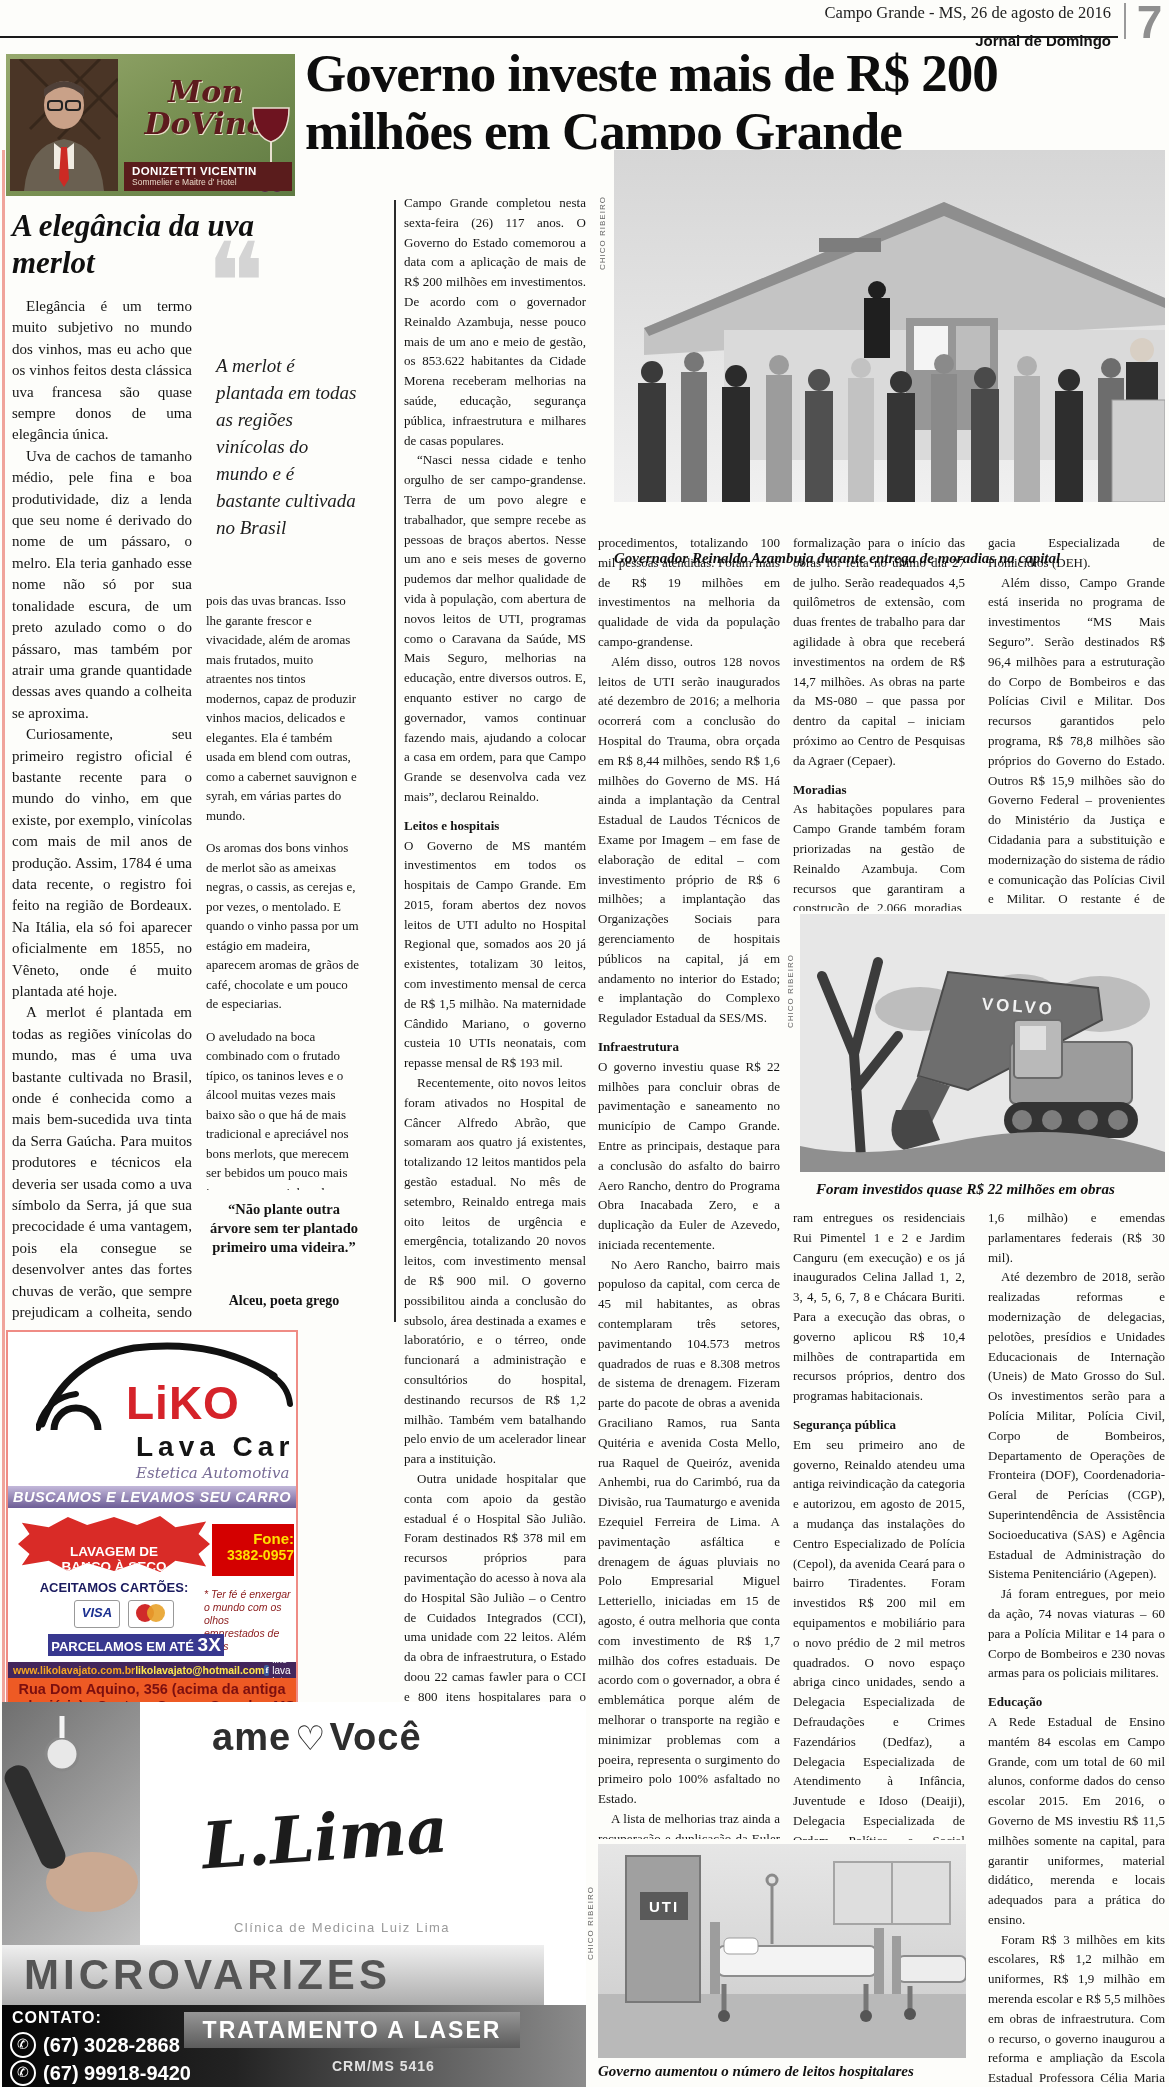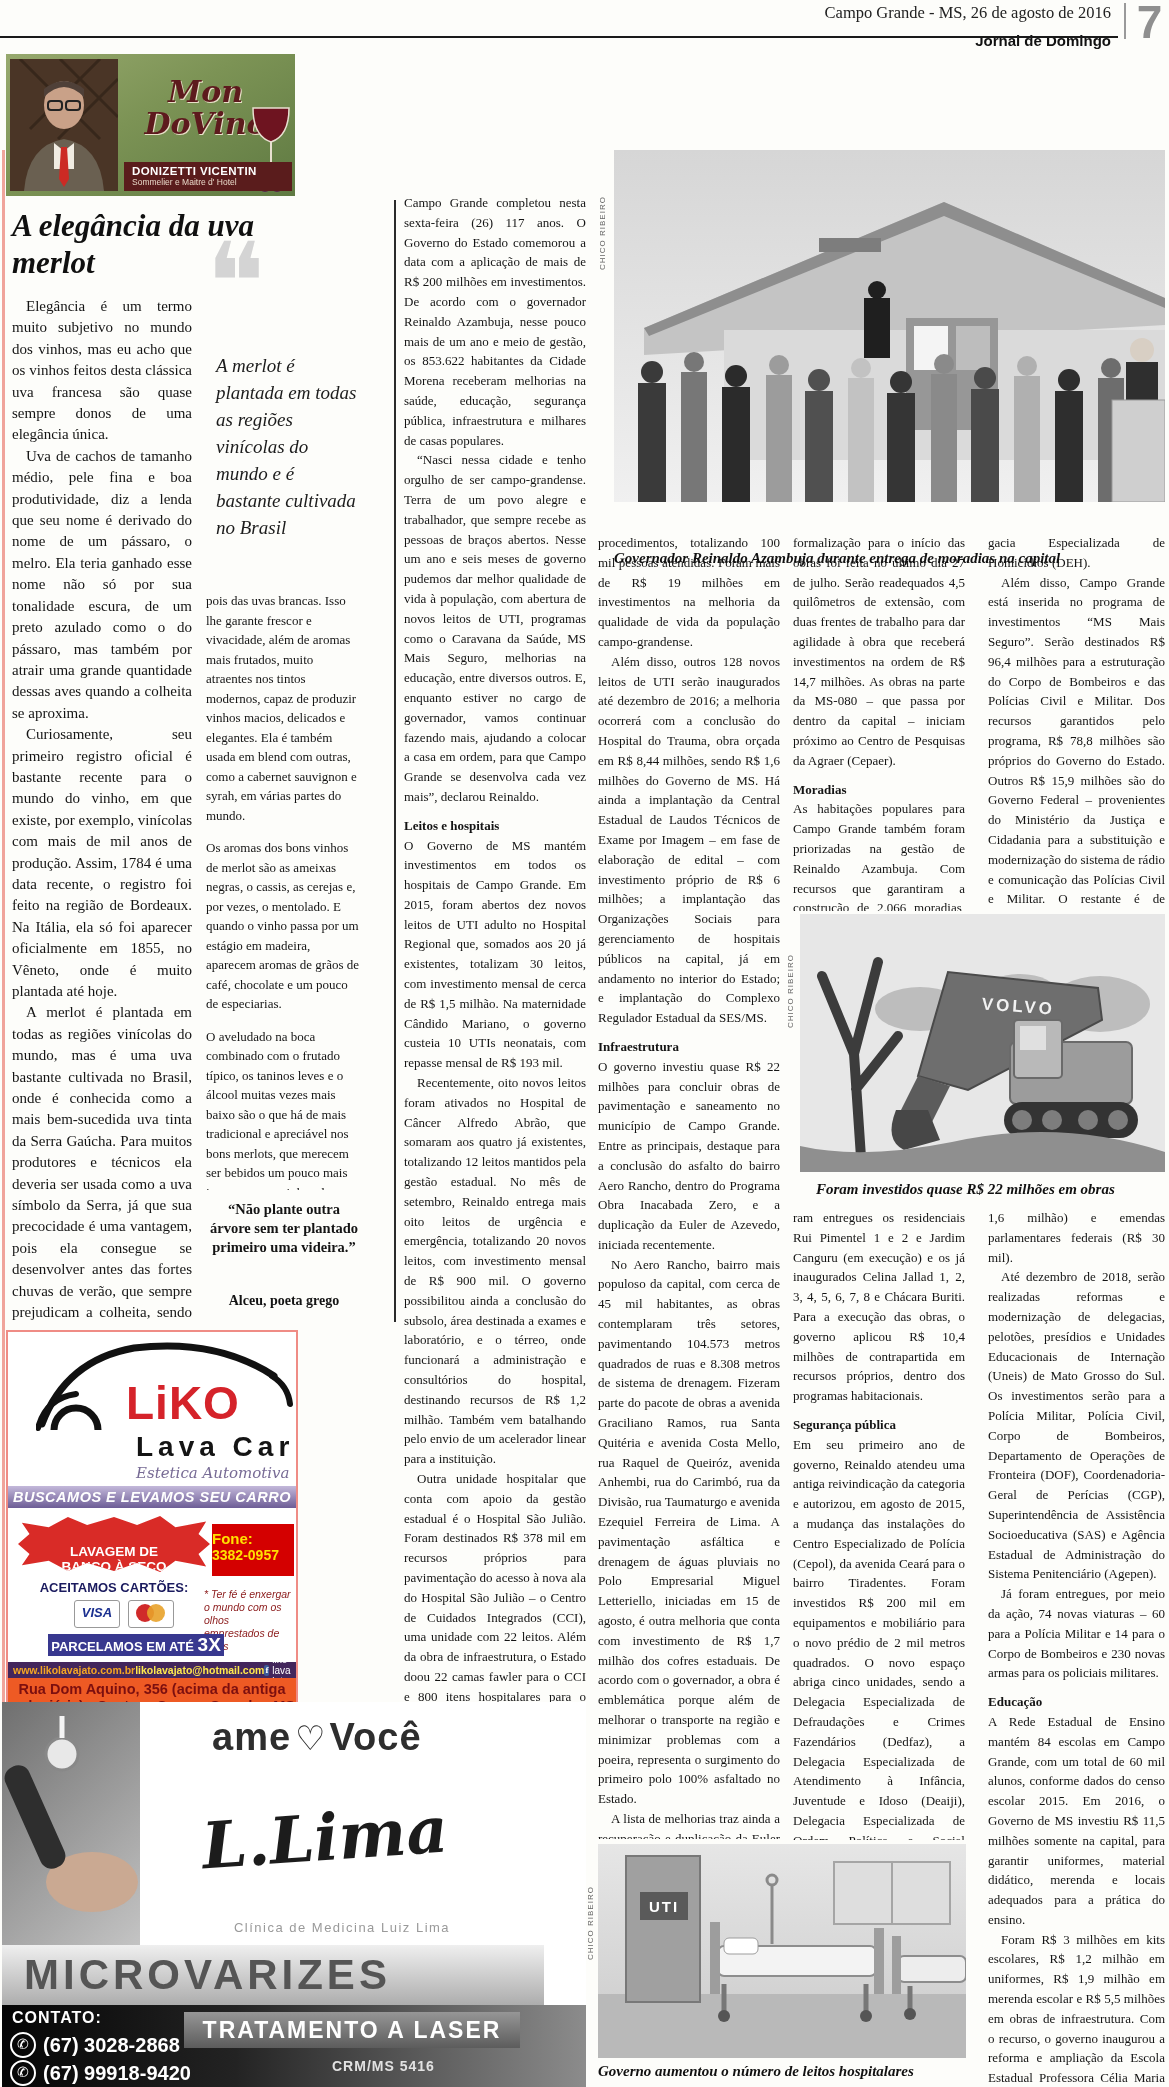--- a/index.html
+++ b/index.html
@@ -44,21 +44,21 @@
   
   .liko{background:#fff;border:2px solid #ef8c85;overflow:hidden;}
   .liko-brand{font:bold 46px/46px "Liberation Sans",sans-serif;color:#d5232a;letter-spacing:1px;}
   .liko-brand2{font:bold 28px/30px "Liberation Sans",sans-serif;color:#141414;letter-spacing:5px;}
   .liko-script{font:italic 15px "DejaVu Serif",serif;color:#776b95;}
   .liko-banner{background:linear-gradient(#c3b8da,#6d5d96);color:#fff;
                font:bold italic 14.5px/22px "Liberation Sans",sans-serif;text-align:center;letter-spacing:.5px;}
   .starburst{background:#d92b27;clip-path:polygon(0% 50%,6% 32%,2% 12%,16% 20%,26% 2%,36% 16%,50% 2%,62% 16%,74% 0%,82% 20%,98% 10%,94% 32%,100% 50%,94% 68%,98% 90%,82% 80%,74% 100%,62% 84%,50% 98%,36% 84%,26% 98%,16% 80%,2% 88%,6% 68%);
              display:flex;align-items:center;justify-content:center;}
   .starburst span{font:bold 13.5px/15px "Liberation Sans",sans-serif;color:#fff;text-align:center;width:70%;margin-top:29px;}
-  .fone-box{background:#d40000;color:#ffe000;text-align:left;font-family:"Liberation Sans",sans-serif;}
+  .fone-box{background:#d40000;color:#ffe000;text-align:right;font-family:"Liberation Sans",sans-serif;}
   .cards-label{font:bold 13px "Liberation Sans",sans-serif;color:#1a1a5e;text-align:center;}
   .card{background:#fff;border:1px solid #999;border-radius:3px;}
   .visa-txt{font:bold italic 13px/24px "Liberation Sans",sans-serif;color:#1a2f8f;text-align:center;}
   .parc-bar{background:#38388f;color:#fff;font:bold 13px/22px "Liberation Sans",sans-serif;text-align:center;}
   .faith{font:italic 10.5px/13px "Liberation Sans",sans-serif;color:#8b1a1a;}
   .liko-footer{background:#43265c;display:flex;align-items:center;justify-content:space-between;padding:0 5px;}
   .liko-web{font:bold 10.5px "Liberation Sans",sans-serif;color:#f5a623;}
   .liko-mail{font:bold 10.5px "Liberation Sans",sans-serif;color:#ffe94e;}
   .liko-fb{font:10px "Liberation Sans",sans-serif;color:#fff;display:flex;align-items:center;gap:3px;}
   .fb-ico{display:inline-block;width:11px;height:11px;background:#3b5998;color:#fff;
@@ -87,20 +87,21 @@
 <body>
 
 <div id="page">
 
   <div class="abs mast-date" style="right:58px;top:3px;">Campo Grande - MS, 26 de agosto de 2016</div>
   <div class="abs mast-paper" style="right:58px;top:32px;text-align:right;">Jornal de Domingo</div>
   <div class="abs mast-rule" style="left:0;top:36px;width:1118px;"></div>
   <div class="abs mast-div" style="left:1124px;top:3px;height:36px;"></div>
   <div class="abs mast-num" style="left:1130px;top:0;width:39px;text-align:center;">7</div>
 
+  <h1 class="abs headline" style="left:305px;top:44px;width:862px;margin:0;">Governo investe mais de R$ 200 milhões em Campo Grande</h1>
 
   <div class="abs mondo" style="left:6px;top:54px;width:289px;height:142px;">
     <svg class="abs" style="left:4px;top:5px;" width="108" height="132" viewBox="0 0 108 132">
       <rect width="108" height="132" fill="#4a3526"></rect>
       <g stroke="#2c1f15" stroke-width="3" opacity=".6">
         <line x1="10" y1="0" x2="90" y2="80"></line>
           <line x1="50" y1="0" x2="108" y2="58"></line>
         <line x1="90" y1="0" x2="20" y2="70"></line>
           <line x1="108" y1="20" x2="48" y2="80"></line>
       </g>

